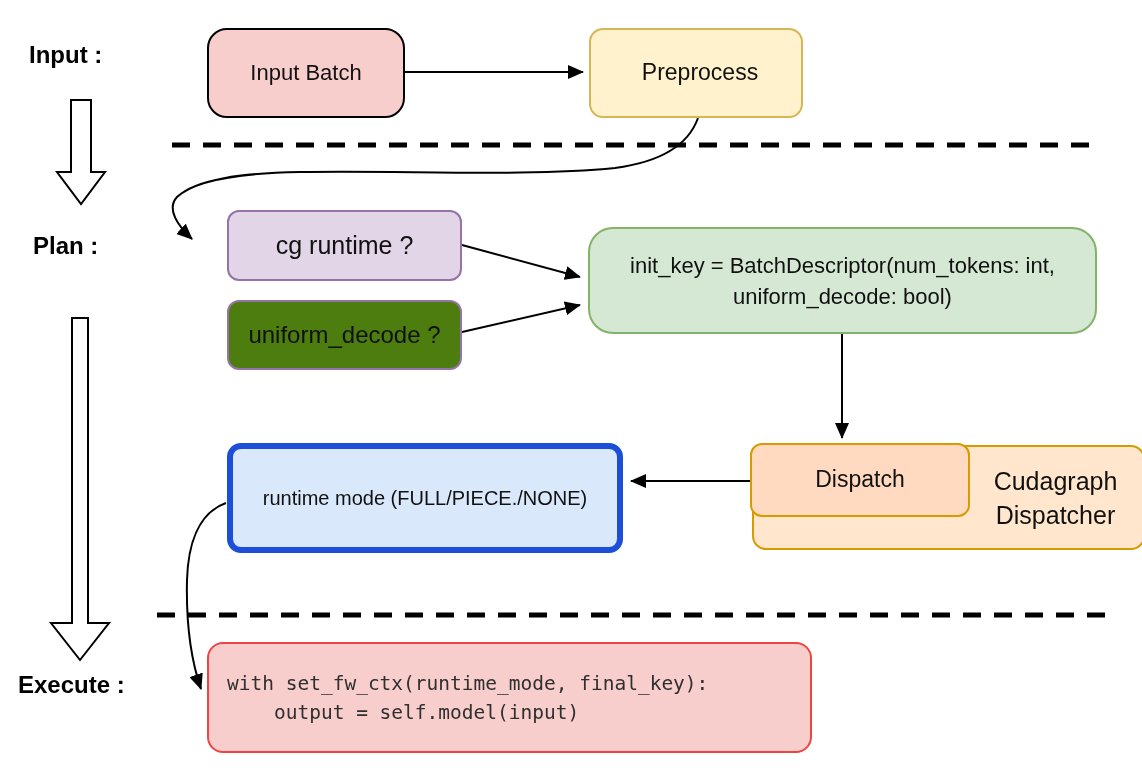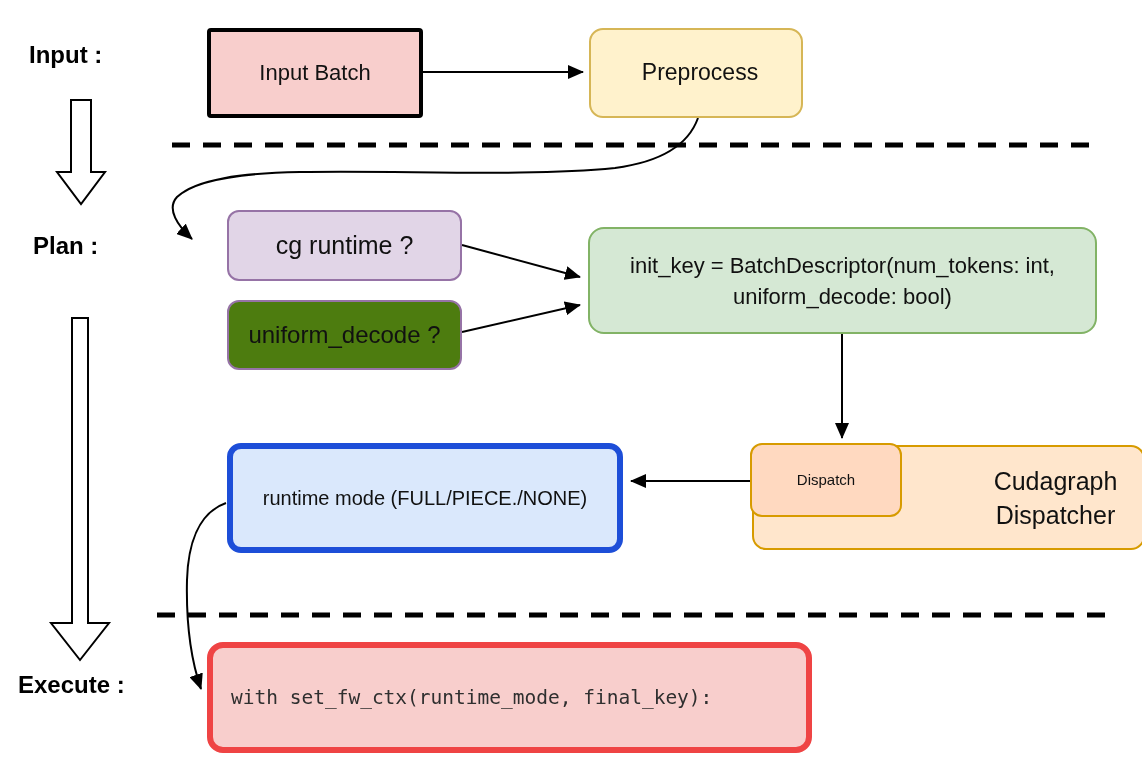--- a/index.html
+++ b/index.html
@@ -16,65 +16,65 @@
     display:flex;flex-direction:column;align-items:center;justify-content:center;
     box-sizing:border-box;text-align:center;color:#111;
     line-height:1.3;
   }
   .stage-label{
     position:absolute;z-index:2;
     font-weight:bold;font-size:24px;color:#000;
     white-space:nowrap;
   }
   .node-input-batch{
-    left:207px;top:28px;width:216px;height:90px;
-    background:#f8cecc;border:4px solid #000000;border-radius:4px;
+    left:207px;top:28px;width:198px;height:90px;
+    background:#f8cecc;border:2px solid #000000;border-radius:20px;
     font-size:22px;
   }
   .node-preprocess{
     left:589px;top:28px;width:214px;height:90px;
     background:#fff2cc;border:2px solid #d6b656;border-radius:14px;
     font-size:23px;
     padding-left:8px;
   }
   .node-cg-padding{
     left:227px;top:210px;width:235px;height:71px;
     background:#e1d5e7;border:2px solid #9673a6;border-radius:12px;
     font-size:25px;
   }
   .node-uniform-decode{
     left:227px;top:300px;width:235px;height:70px;
     background:#4d7c0f;border:2px solid #9673a6;border-radius:12px;
     font-size:24px;
   }
   .node-init-key{
     left:588px;top:227px;width:509px;height:107px;
-    background:#d5e8d4;border:2px solid #82b366;border-radius:16px;
+    background:#d5e8d4;border:2px solid #82b366;border-radius:25px;
     font-size:22px;line-height:31px;
   }
   .node-runtime{
     left:227px;top:443px;width:396px;height:110px;
     background:#dae8fc;border:6px solid #1d4ed8;border-radius:14px;
     font-size:20px;line-height:30px;
   }
   .node-cudagraph{
     left:752px;top:445px;width:393px;height:105px;
     background:#ffe6cc;border:2px solid #d79b00;border-radius:14px;
     font-size:25px;line-height:34px;
     align-items:flex-end;
   }
   .node-cudagraph .inner-label{width:175px;text-align:center;}
   .node-dispatch{
-    left:750px;top:443px;width:152px;height:74px;
+    left:750px;top:443px;width:220px;height:74px;
     background:#ffd9c0;border:2px solid #d79b00;border-radius:12px;
-    font-size:15px;z-index:3;
+    font-size:23px;z-index:3;
   }
   .node-code{
     left:207px;top:642px;width:605px;height:111px;
-    background:#f8cecc;border:6px solid #ef4444;border-radius:16px;
+    background:#f8cecc;border:2px solid #ef4444;border-radius:16px;
     font-family:"DejaVu Sans Mono","Liberation Mono",monospace;
     font-size:19.5px;line-height:29px;color:#2f2f2f;
     align-items:flex-start;justify-content:center;
     padding-left:18px;text-align:left;
   }
   .node-code .code-line{white-space:pre;}
   .label-input{left:29px;top:41px;}
   .label-plan{left:33px;top:232px;}
   .label-execute{left:18px;top:671px;}
 </style>
@@ -150,15 +150,16 @@
   <div class="node node-dispatch">
     <span>Dispatch</span>
   </div>
 
   <div class="node node-runtime">
     <div>runtime mode (FULL/PIECE./NONE)</div>
   </div>
 
   <div class="node node-code">
     <div class="code-line">with set_fw_ctx(runtime_mode, final_key):</div>
+    <div class="code-line">    output = self.model(input)</div>
   </div>
 
 </div>
 
 </body></html>

